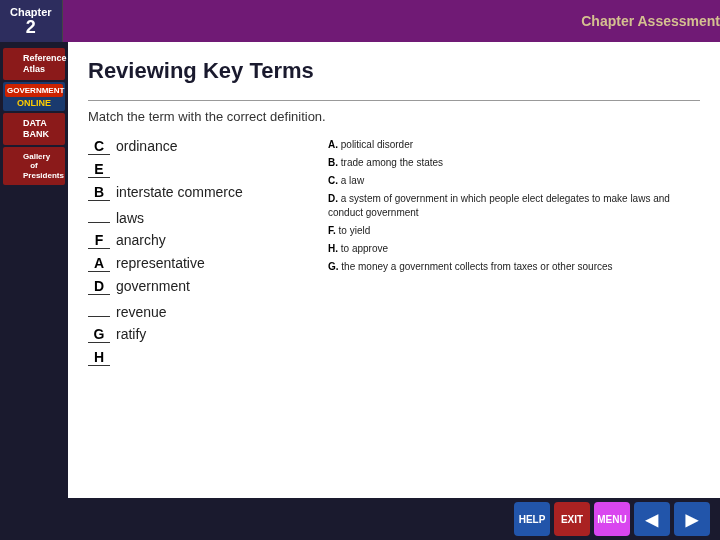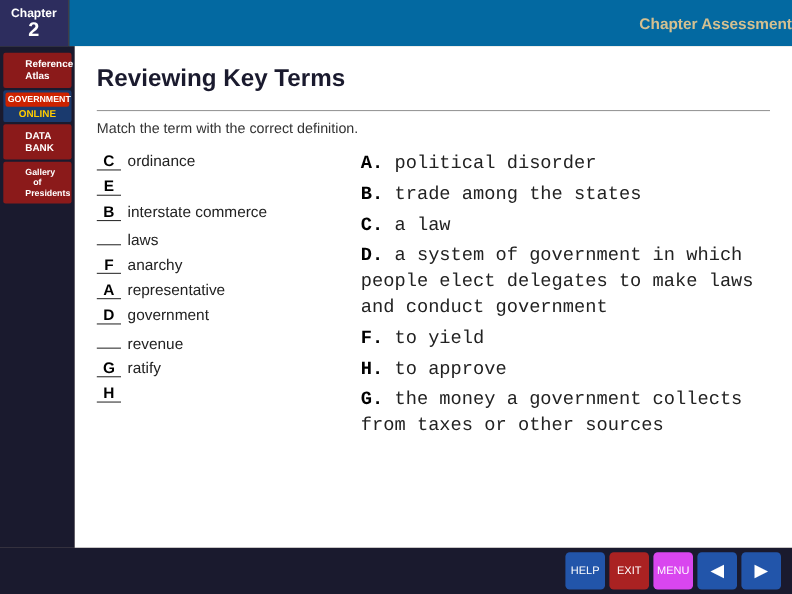--- a/index.html
+++ b/index.html
@@ -16,21 +16,21 @@
       position: absolute;
       inset: 0;
       background: #c8b89a;
     }
 
     
     .top-bar {
       position: absolute;
       top: 0; left: 0; right: 0;
       height: 42px;
-      background: #0369a1;
+      background: #701a75;
       display: flex;
       align-items: stretch;
     }
 
     .chapter-badge {
       background: #2d2d5e;
       color: white;
       padding: 4px 10px;
       display: flex;
       flex-direction: column;
@@ -171,23 +171,22 @@
     .term-blank {
       display: inline-block;
       width: 22px;
       border-bottom: 1px solid #333;
       margin-right: 6px;
       height: 16px;
     }
 
     .def-entry {
       margin-bottom: 4px;
-      font-size: 17px;
+      font-size: 10px;
       line-height: 1.4;
-      font-family: Liberation Mono, monospace;
     }
 
     .def-letter {
       font-weight: bold;
       color: #000;
     }
 
     
     .bottom-bar {
       position: absolute;
@@ -202,21 +201,21 @@
     }
 
     .nav-btn {
       width: 36px;
       height: 34px;
       border-radius: 4px;
       display: flex;
       align-items: center;
       justify-content: center;
       font-size: 12px;
-      font-weight: normal;
+      font-weight: bold;
       cursor: pointer;
       color: white;
       text-align: right;
     }
 
     .btn-help { background: #2255aa; font-size: 10px; }
     .btn-exit { background: #aa2222; font-size: 10px; }
     .btn-menu { background: #d946ef; font-size: 10px; }
     .btn-back { background: #2255aa; font-size: 16px; }
     .btn-fwd  { background: #2255aa; font-size: 16px; }

